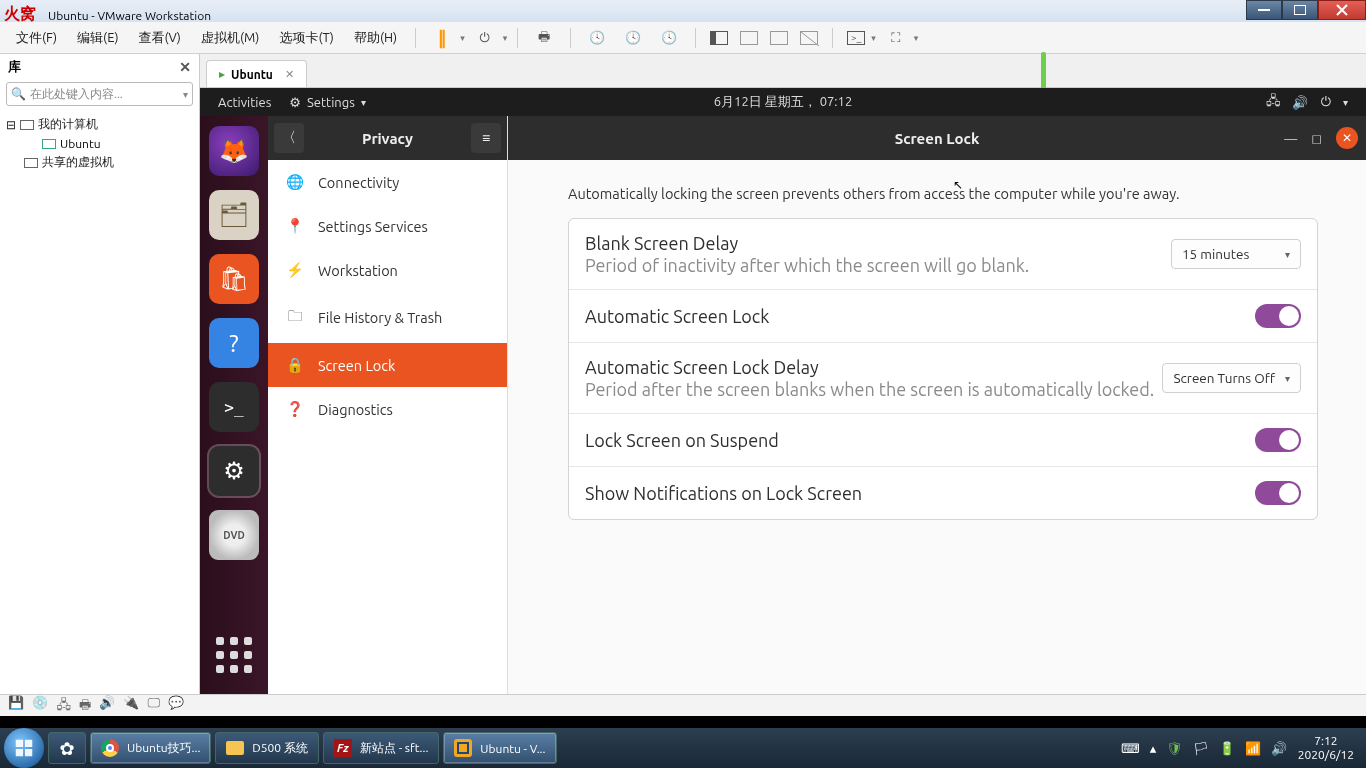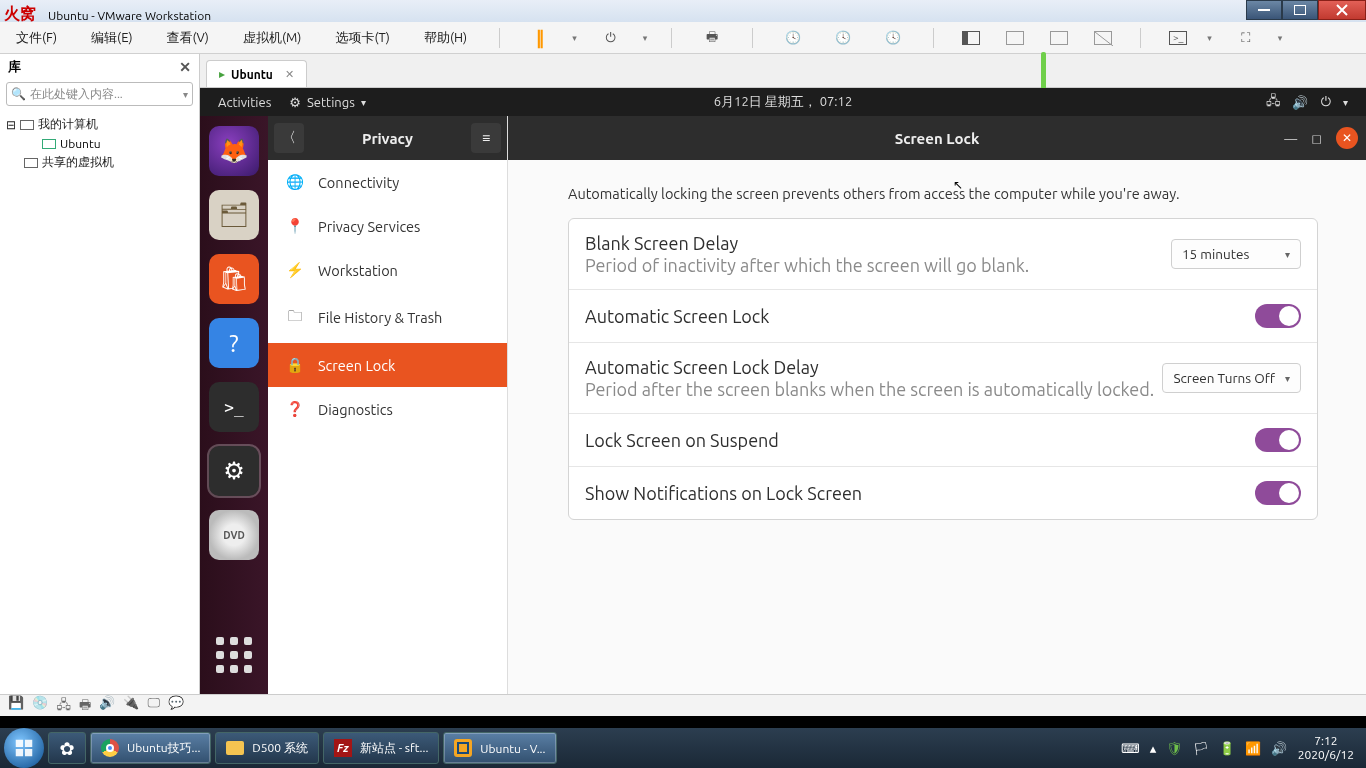--- a/index.html
+++ b/index.html
@@ -8,21 +8,21 @@
 
 .win-titlebar { height: 22px; background: linear-gradient(#e8eef7,#d6e2f0); display: flex; align-items: flex-end; font-size: 12px; color: #000; position: relative; }
 .win-titlebar .watermark { position:absolute; left:4px; top:4px; color:#cc0000; font-weight:bold; font-size:16px; }
 .win-titlebar .title { margin-left: 48px; }
 .win-controls { position:absolute; right:0; top:0; display:flex; }
 .win-btn { width:36px; height:20px; display:flex; align-items:center; justify-content:center; font-size:12px; color:#fff; border:1px solid #2a3a4a; background:linear-gradient(#6b87a5,#3a5577); }
 .win-btn.close { background:linear-gradient(#e36057,#c13a30); border-color:#8a2018; width:48px;}
 .win-btn svg { display:block; }
 
 
-.vm-menu { height:32px; background:#f5f5f5; border-bottom:1px solid #d0d0d0; display:flex; align-items:center; padding:0 8px; gap:18px; font-size:13px; color:#222;}
+.vm-menu { height:32px; background:#f5f5f5; border-bottom:1px solid #d0d0d0; display:flex; align-items:center; padding:0 8px; gap:4px; font-size:13px; color:#222;}
 .vm-menu .mi { padding:0 8px; cursor:default;}
 .vm-sep { width:1px; height:20px; background:#ccc; margin:0 6px;}
 .vm-icon { width:24px; height:24px; display:flex; align-items:center; justify-content:center; color:#555; margin:0 4px;}
 .vm-pause { color:#ff9800; font-size:18px; font-weight:bold;}
 .vm-dd { font-size:9px; color:#777; margin-left:-2px;}
 
 
 .vm-body { display:flex; height:640px; }
 .vm-lib { width:200px; background:#fff; border-right:1px solid #ccc; display:flex; flex-direction:column;}
 .vm-lib-head { display:flex; align-items:center; justify-content:space-between; padding:4px 8px; font-size:13px; font-weight:bold;}
@@ -53,21 +53,21 @@
 
 .gnome-body { display:flex; height:calc(100% - 28px);}
 .dock { width:68px; background:linear-gradient(90deg,#2b0e1b 0%,#3a1528 100%); display:flex; flex-direction:column; align-items:center; padding-top:10px; gap:14px;}
 .dock-item { width:50px; height:50px; border-radius:10px; display:flex; align-items:center; justify-content:center; font-size:24px; color:#fff;}
 .dock-item.ff { background:radial-gradient(circle at 40% 35%,#8a3fbf,#3a1a6a);}
 .dock-item.files { background:#d9d2c5; color:#6b5a3a;}
 .dock-item.sw { background:#e95420;}
 .dock-item.help { background:#3584e4;}
 .dock-item.term { background:#2d2d2d; font-family:monospace; font-size:16px;}
 .dock-item.gear { outline:2px solid rgba(255,255,255,.25); background:#2d2d2d;}
-.dock-item.dvd { background:radial-gradient(circle,#eee 30%,#bbb 70%);}
+.dock-item.dvd { background:radial-gradient(circle,#eee 30%,#bbb 70%);border-radius:9px;}
 .dock-apps { margin-top:auto; margin-bottom:14px; width:50px; height:50px; display:grid; grid-template-columns:repeat(3,8px); grid-template-rows:repeat(3,8px); gap:6px; place-content:center;}
 .dock-apps i { background:#ddd; border-radius:2px;}
 
 
 .settings-win { flex:1; display:flex; background:#fafafa; color:#2e2e2e; font-size:14px;}
 .set-left { width:240px; background:#fff; border-right:1px solid #ddd; display:flex; flex-direction:column;}
 .set-left-head { height:44px; background:#2d2d2d; color:#eee; display:flex; align-items:center; justify-content:space-between; padding:0 6px;}
 .set-left-head .back,.set-left-head .ham { width:30px; height:30px; background:#3a3a3a; border-radius:4px; display:flex; align-items:center; justify-content:center; font-size:14px;}
 .set-left-head .ttl { font-weight:600; font-size:15px;}
 .set-list .row { display:flex; align-items:center; gap:14px; padding:13px 18px; font-size:14.5px; color:#333;}
@@ -267,21 +267,21 @@
               <div class="ttl">Privacy</div>
               <div class="ham">≡</div>
             </div>
             <div class="set-list">
               <div class="row">
                   <span class="ic">🌐</span>
                   <span>Connectivity</span>
                 </div>
               <div class="row">
                   <span class="ic">📍</span>
-                  <span>Privacy Services</span>
+                  <span>Settings Services</span>
                 </div>
               <div class="row">
                   <span class="ic">⚡</span>
                   <span>Workstation</span>
                 </div>
               <div class="row">
                   <span class="ic">🗀</span>
                   <span>File History &amp; Trash</span>
                 </div>
               <div class="row sel">

